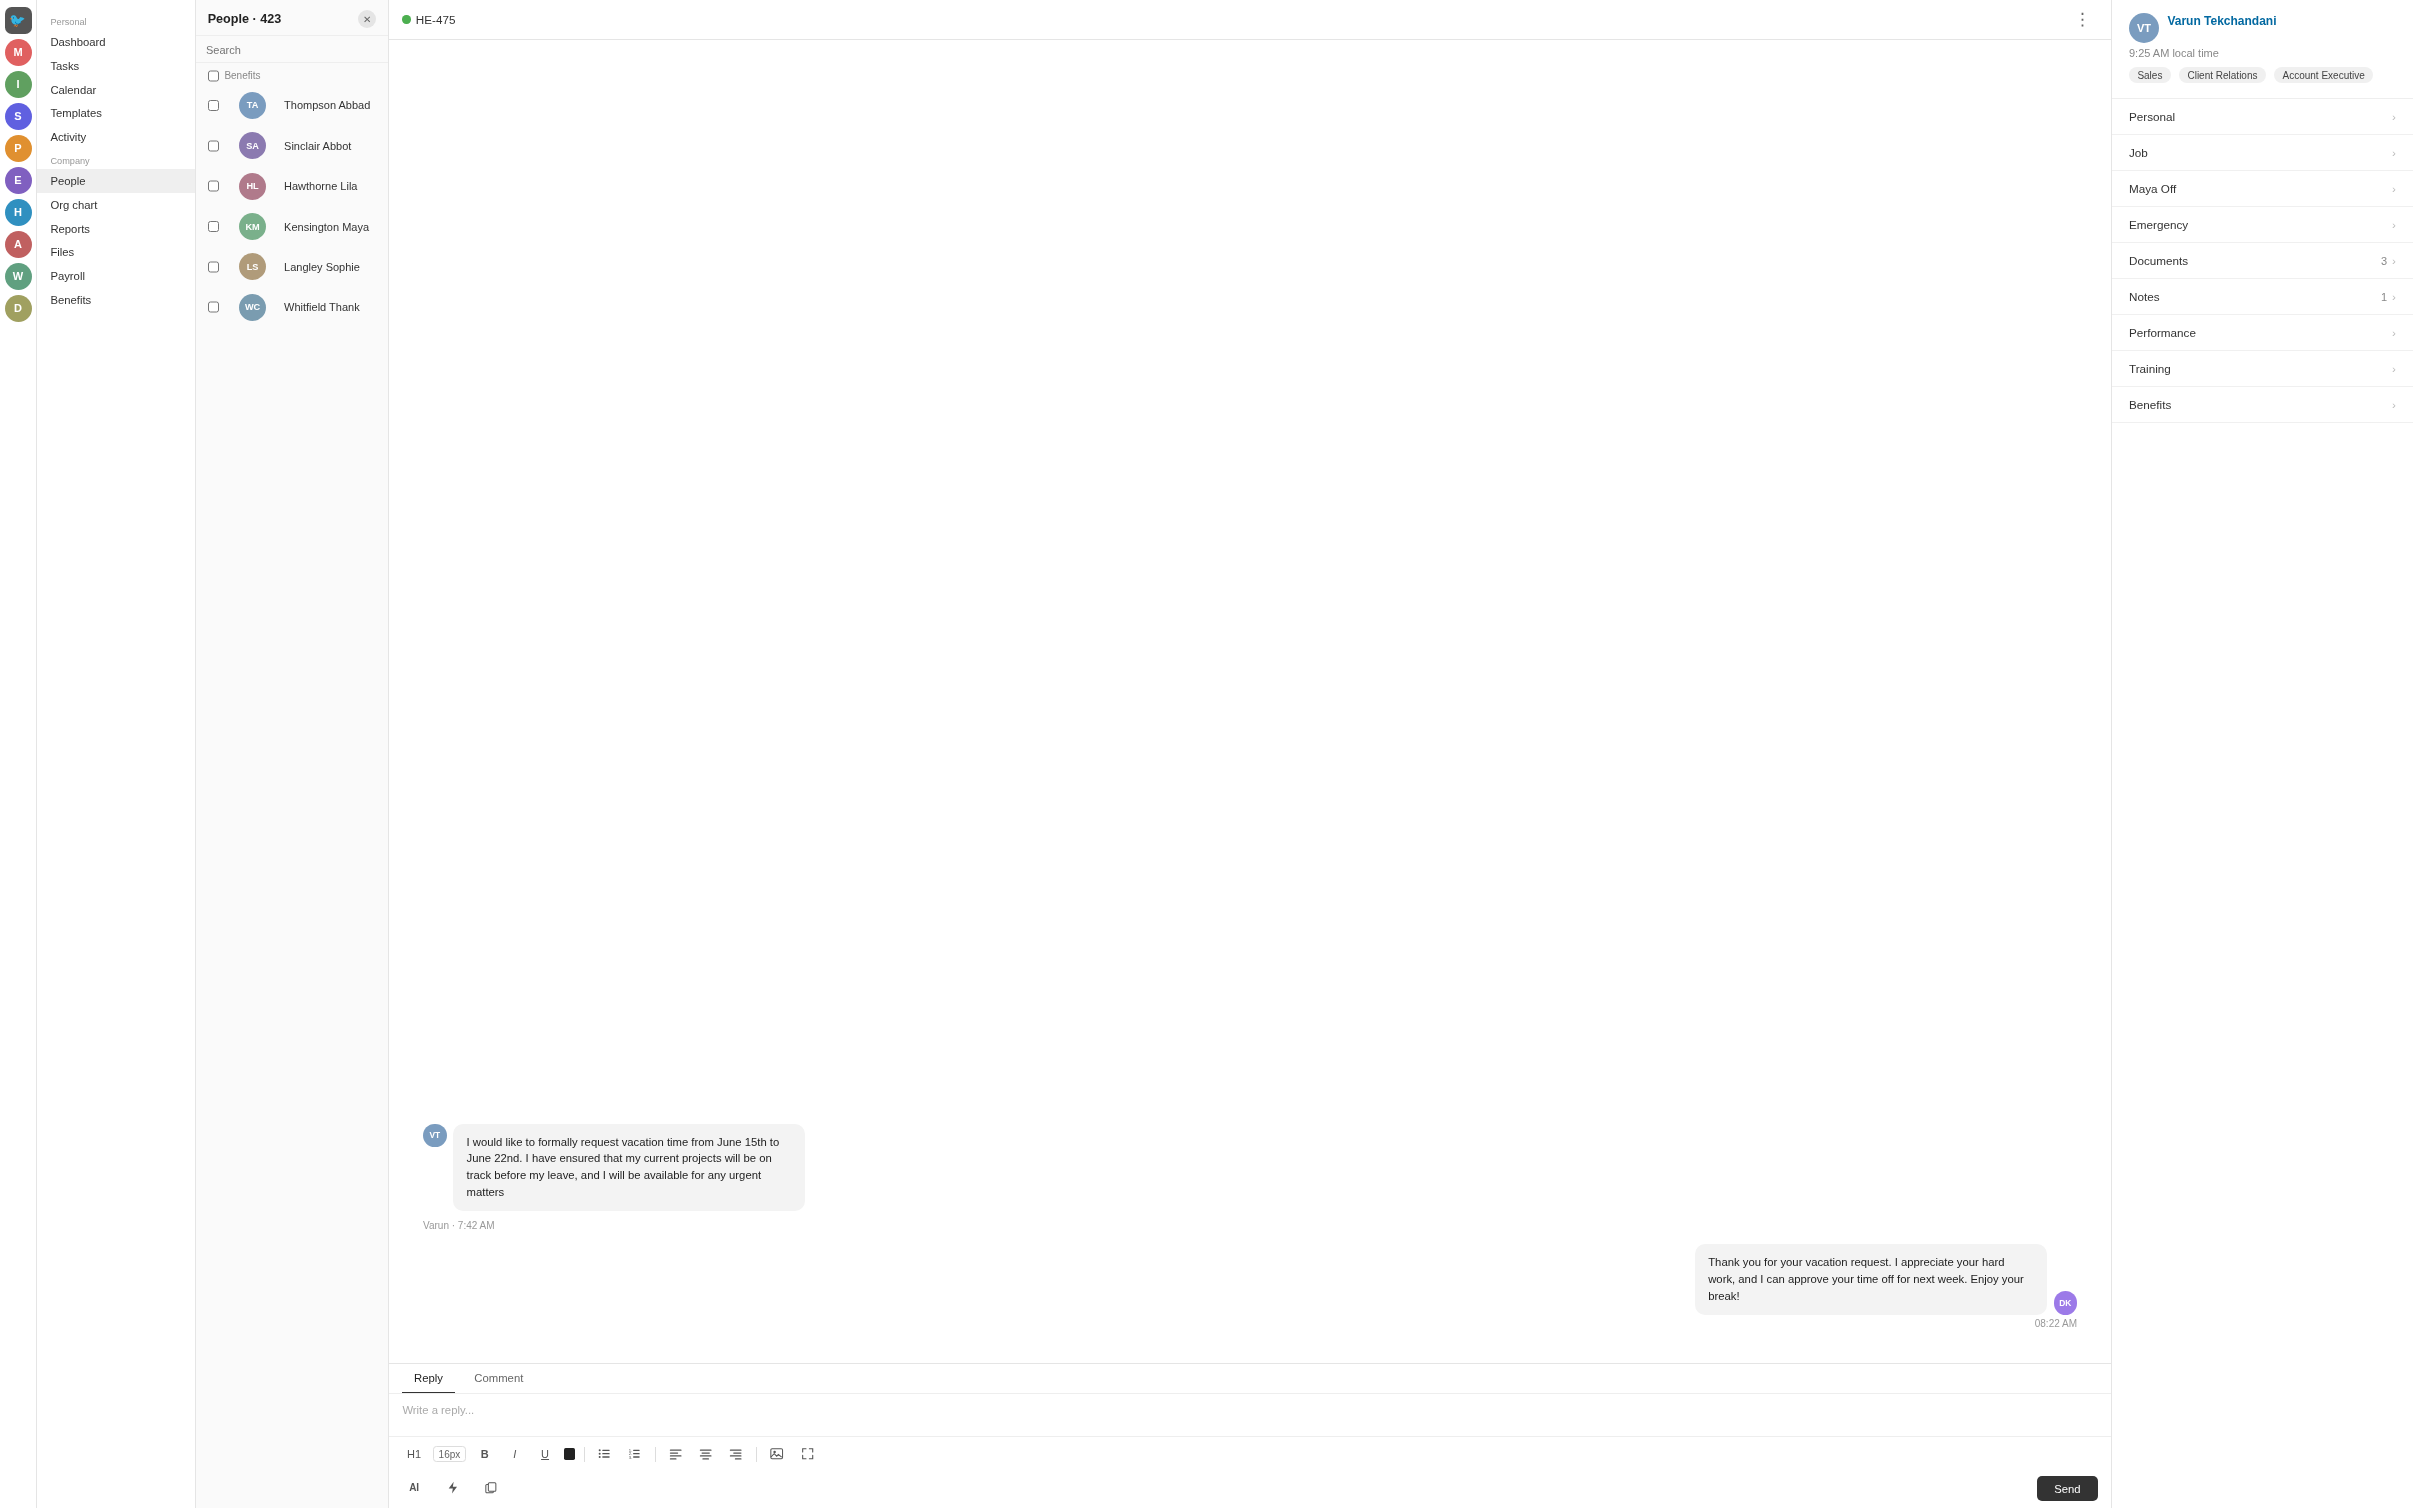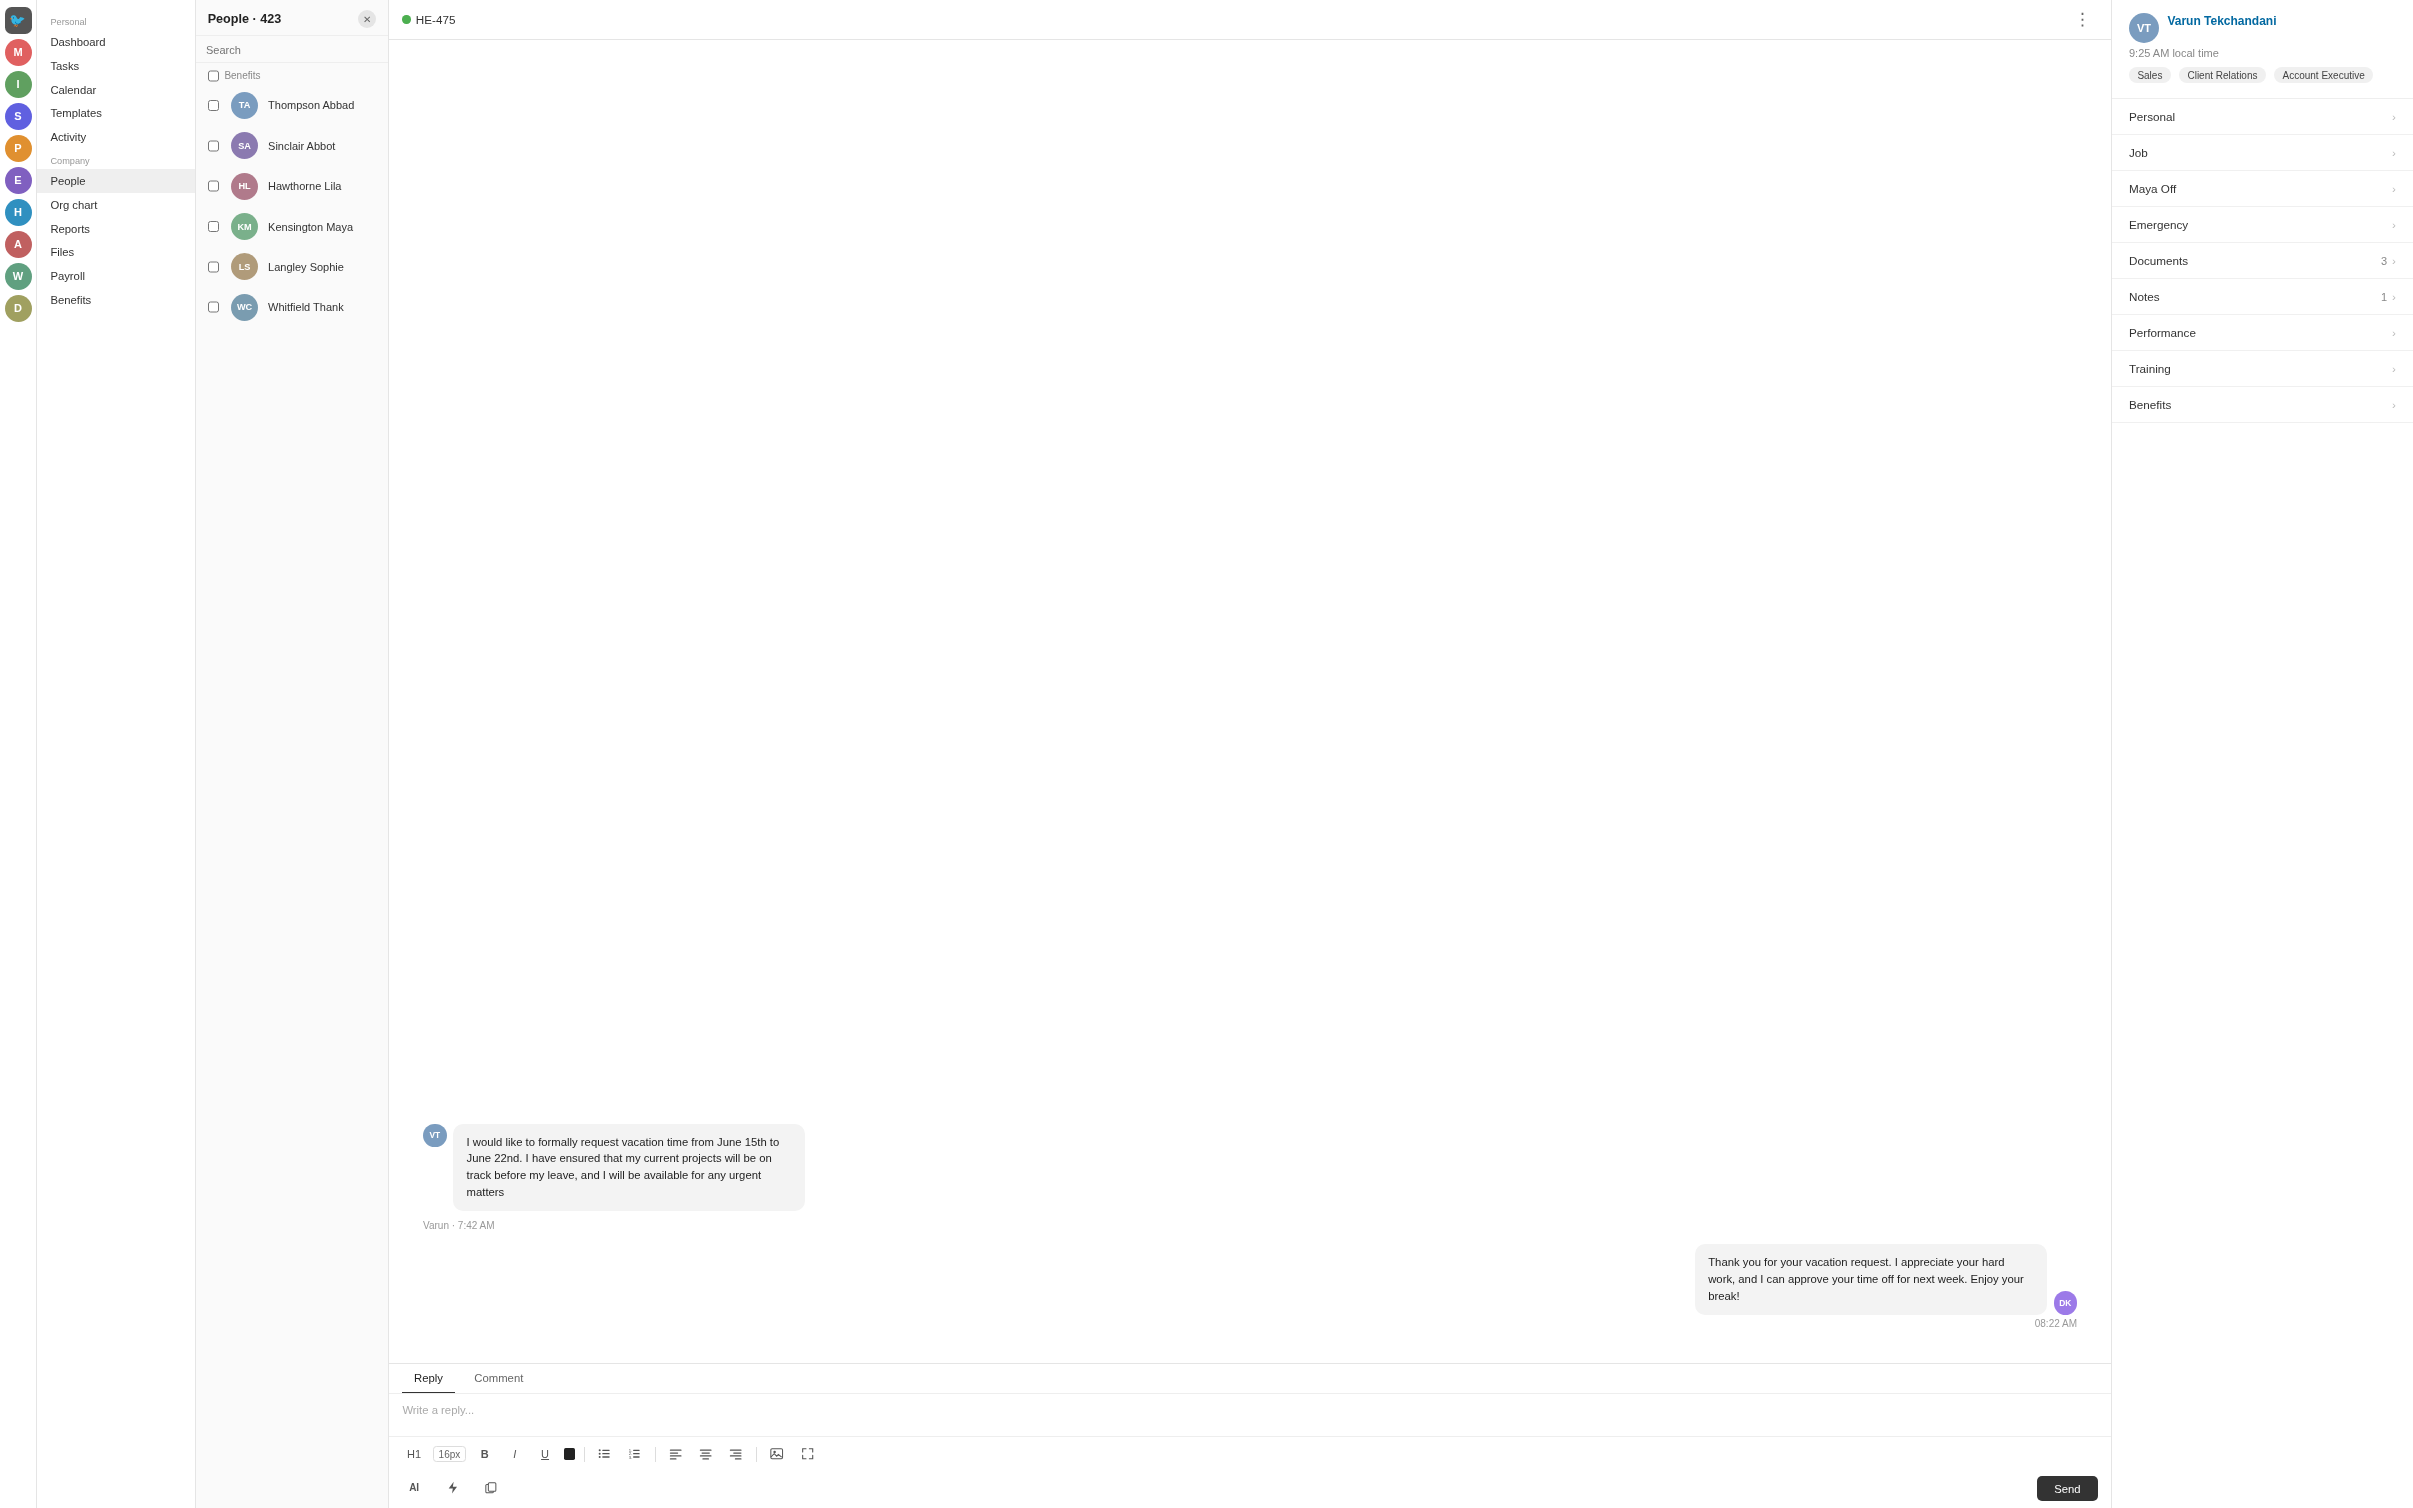--- a/index.html
+++ b/index.html
@@ -115,21 +115,21 @@
       gap: 5px;
     }
     .people-section-label input[type="checkbox"] {
       width: 11.7px; height: 11.7px;
     }
     .person-row {
       display: flex;
       align-items: center;
       padding: 6.7px 11.7px;
       cursor: pointer;
-      gap: 10px;
+      gap: 18px;
     }
     .person-avatar {
       width: 27px;
       height: 27px;
       border-radius: 50%;
       display: flex;
       align-items: center;
       justify-content: center;
       font-size: 9.2px;
       font-weight: 600;

